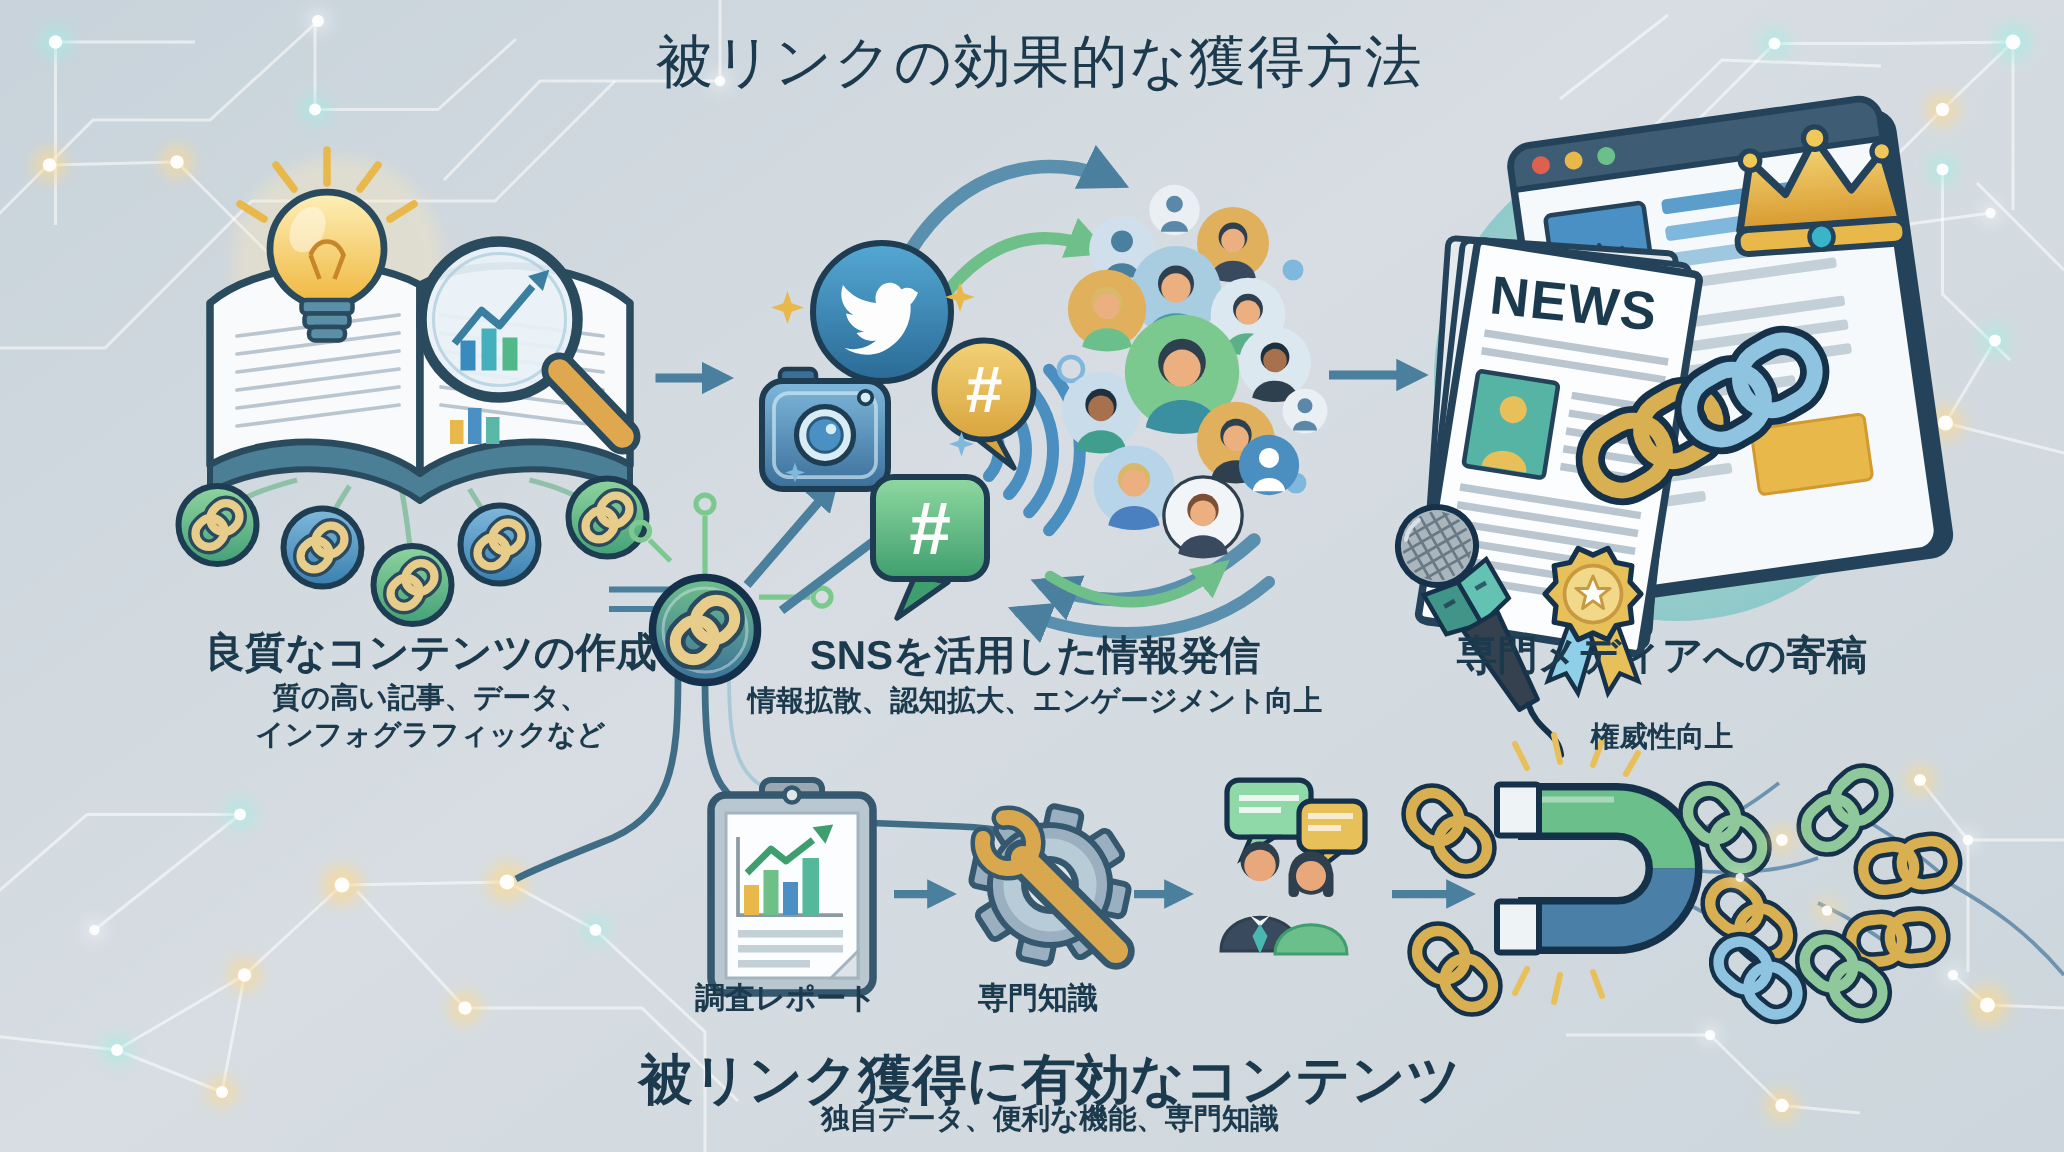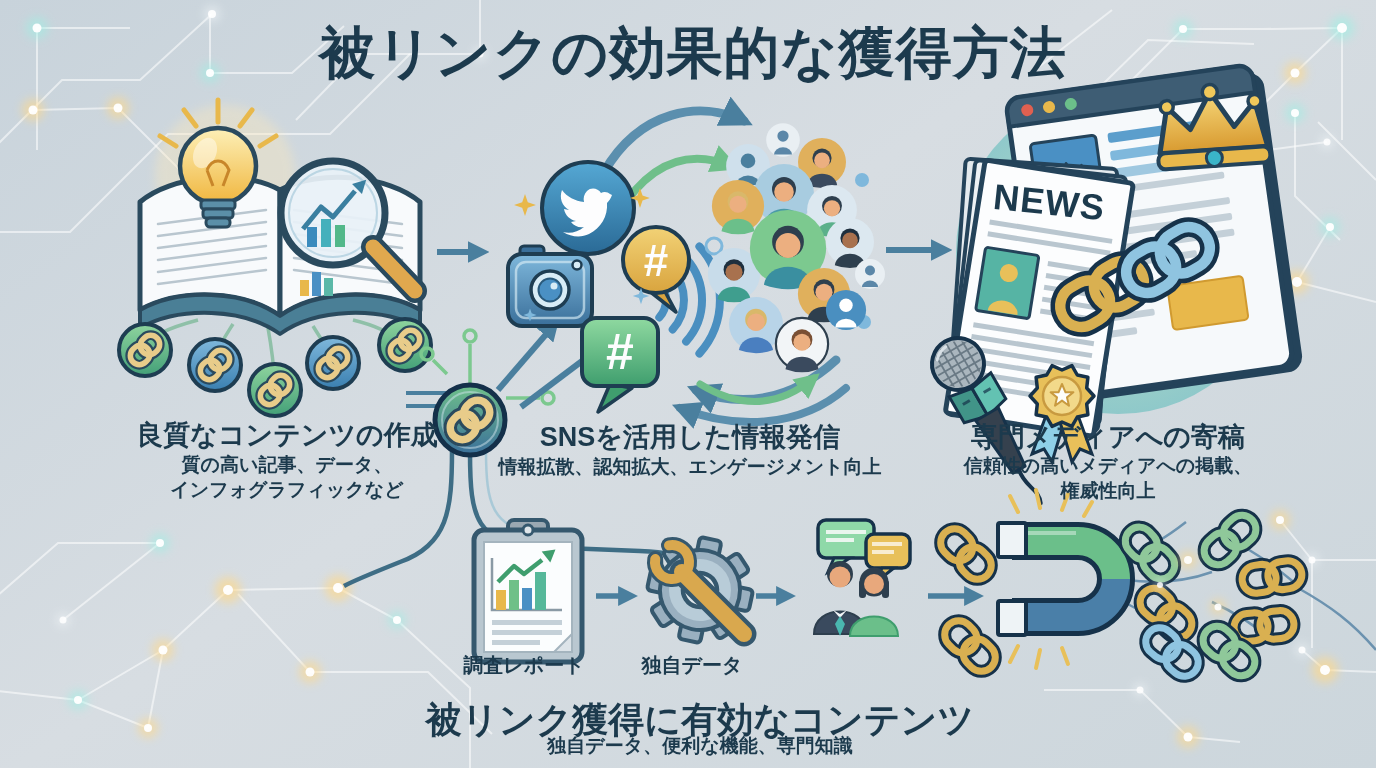--- a/index.html
+++ b/index.html
@@ -1,21 +1,21 @@
 <!DOCTYPE html>
 <html><head>
 <meta charset="utf-8">
 <style>
   html,body{margin:0;padding:0;}
   .stage{position:relative;width:1376px;height:768px;overflow:hidden;
          background:linear-gradient(145deg,#c8d3db 0%,#d7dde2 45%,#ccd6dc 100%);
          font-family:"Liberation Sans","DejaVu Sans",sans-serif;}
   .art{position:absolute;inset:0;width:1376px;height:768px;display:block;}
   .txt{position:absolute;color:#1c3a4d;text-align:center;transform:translateX(-50%);white-space:nowrap;}
-  .h1{font-size:56px;font-weight:bold;letter-spacing:1px;}
+  .h1{font-size:38px;font-weight:normal;letter-spacing:1px;}
   .h2{font-size:27px;font-weight:bold;}
   .sub{font-size:19px;font-weight:600;}
   .lbl{font-size:20px;font-weight:600;}
 </style>
 </head>
 <body>
 
 <div class="stage">
 
 <svg class="art" viewBox="0 0 1376 768">
@@ -693,22 +693,21 @@
 <div class="txt h1" style="left:693px;top:16px;">被リンクの効果的な獲得方法</div>
 
 <div class="txt h2" style="left:287px;top:417px;">良質なコンテンツの作成</div>
 <div class="txt sub" style="left:287px;top:452px;">質の高い記事、データ、</div>
 <div class="txt h2" style="left:690px;top:419px;">SNSを活用した情報発信</div>
 
 <div class="txt sub" style="left:287px;top:477px;">インフォグラフィックなど</div>
 <div class="txt sub" style="left:690px;top:454px;">情報拡散、認知拡大、エンゲージメント向上</div>
 
 <div class="txt h2" style="left:1108px;top:419px;">専門メディアへの寄稿</div>
-<div class="txt sub" style="left:1108px;top:453px;">信頼性の高いメディアへの掲載、</div>
 <div class="txt sub" style="left:1108px;top:478px;">権威性向上</div>
 
 <div class="txt lbl" style="left:524px;top:652px;">調査レポート</div>
-<div class="txt lbl" style="left:692px;top:652px;">独自データ</div>
+<div class="txt lbl" style="left:692px;top:652px;">専門知識</div>
 
 <div class="txt h2" style="left:700px;top:696px;font-size:36px;">被リンク獲得に有効なコンテンツ</div>
 <div class="txt sub" style="left:700px;top:733px;">独自データ、便利な機能、専門知識</div>
 
 </div>
 
 </body></html>

